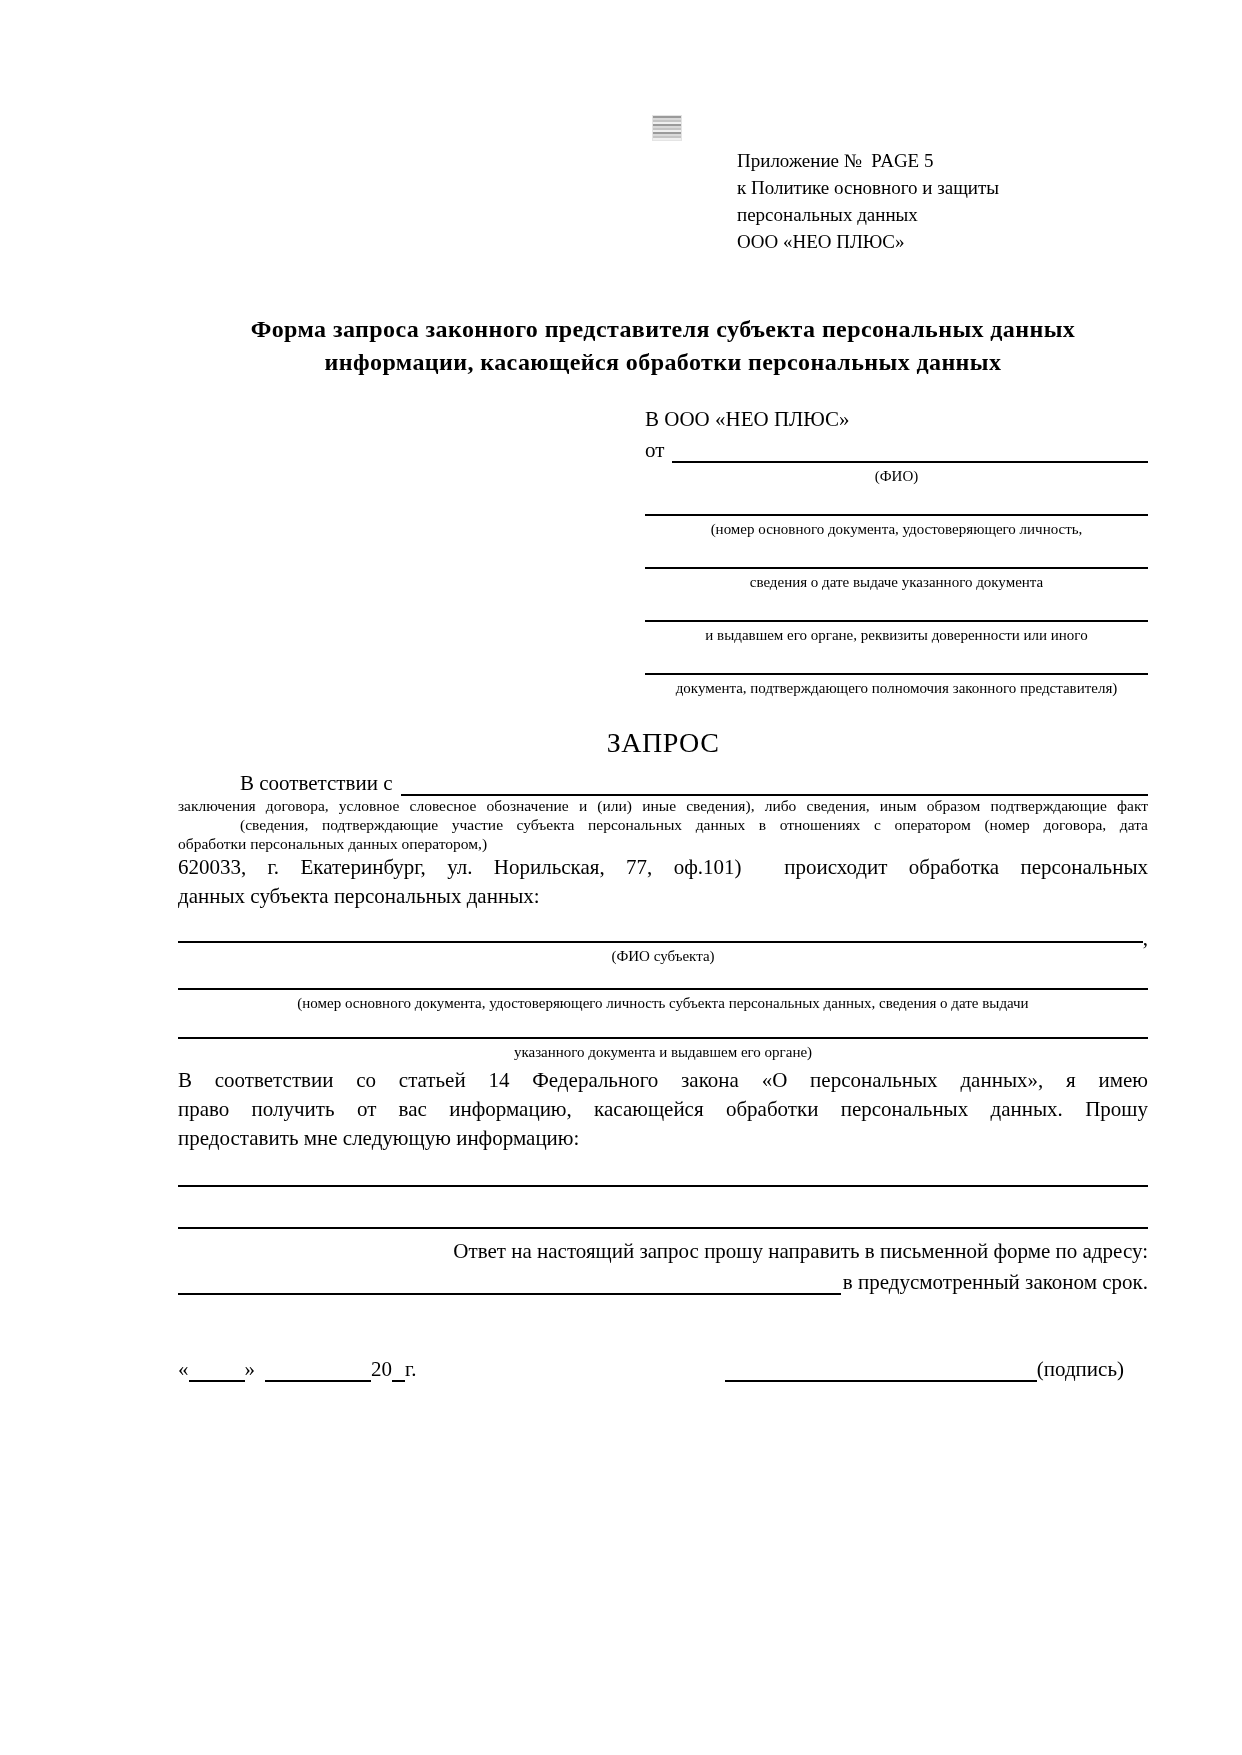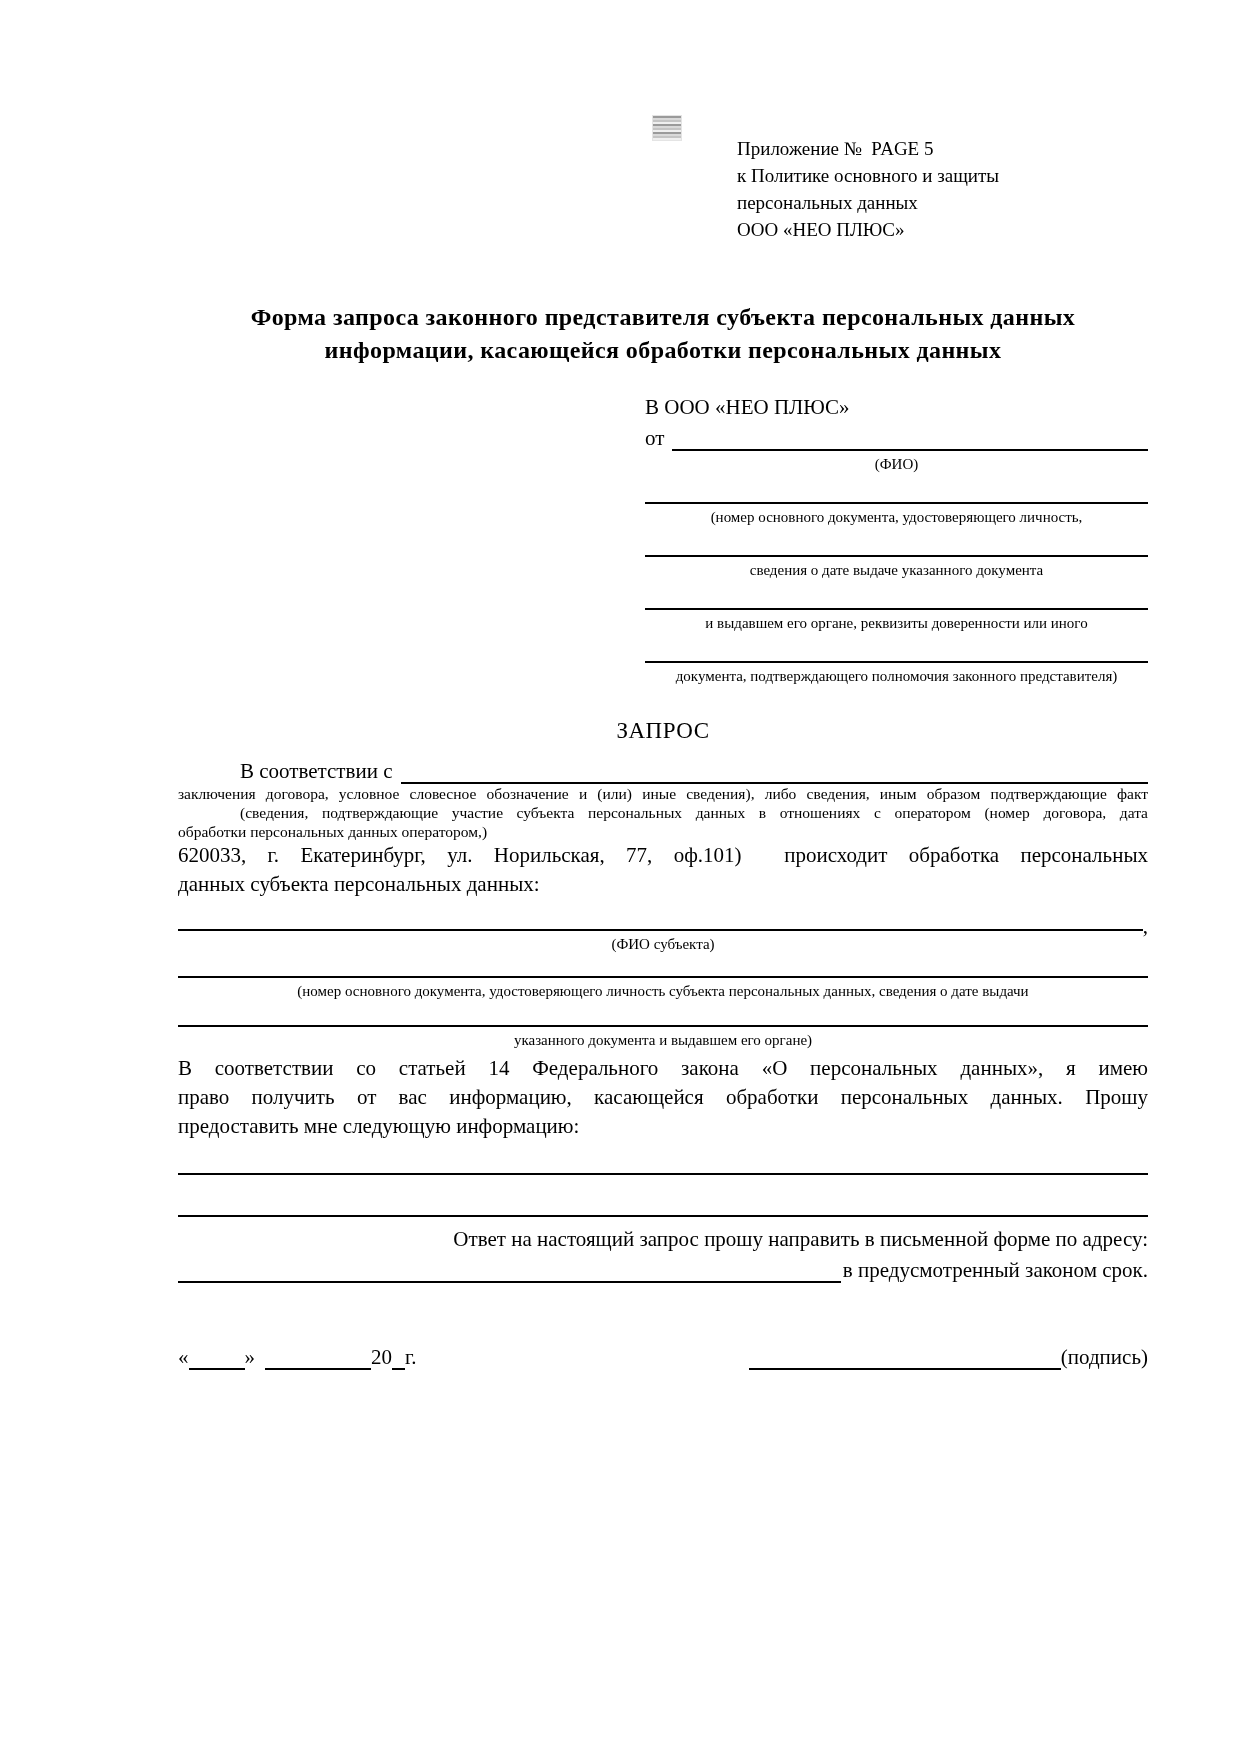--- a/index.html
+++ b/index.html
@@ -4,21 +4,21 @@
 <style>
   html,body{margin:0;padding:0;background:#ffffff;}
   .page{
     position:relative;
     width:1242px;height:1755px;
     background:#ffffff;
     color:#000;
     font-family:"Liberation Serif", serif;
     overflow:hidden;
   }
-  .content{position:absolute;left:178px;top:0;width:970px;}
+  .content{position:absolute;left:178px;top:12px;width:970px;}
 
   
   .artifact{
     position:absolute;left:653px;top:116px;width:28px;height:24px;
     background:repeating-linear-gradient(180deg,#9a9a9a 0 2px,#d9d9d9 2px 4px,#c4c4c4 4px 6px,#efefef 6px 8px);
     outline:1px solid #e4e4e4;
   }
 
   .appendix{margin-left:559px;margin-top:135px;font-size:19px;line-height:27px;}
   .appendix div{white-space:pre-wrap;}
@@ -26,21 +26,21 @@
   .title{margin-top:58px;text-align:center;font-weight:bold;font-size:24px;line-height:33px;letter-spacing:.4px;}
 
   .addressee{margin-left:467px;margin-top:26px;width:503px;font-size:21px;}
   .to-line{line-height:28px;}
   .from-row{display:flex;align-items:flex-end;height:30px;}
   .from-row .lbl{flex:0 0 auto;}
   .fill{flex:1 1 auto;border-bottom:2px solid #000;margin-left:8px;height:26px;}
   .caption{font-size:15px;line-height:20px;text-align:center;padding-top:3px;}
   .blank{height:28px;border-bottom:2px solid #000;}
 
-  .zapros{margin-top:30px;text-align:center;font-size:23px;line-height:30px;letter-spacing:.5px;}
+  .zapros{margin-top:30px;text-align:center;font-size:28px;line-height:30px;letter-spacing:.5px;}
 
   .accordance{display:flex;align-items:flex-end;height:30px;margin-top:8px;font-size:21px;}
   .accordance .indent{flex:0 0 62px;}
   .accordance .lbl{flex:0 0 auto;}
 
   .fineprint{font-size:15.5px;line-height:19px;}
   .fineprint .l1{text-indent:62px;}
   .jline{text-align:justify;text-align-last:justify;white-space:pre-wrap;}
   .plain{text-align:left;white-space:pre-wrap;}
 
@@ -61,21 +61,21 @@
   .reply1{margin-top:8px;font-size:21px;line-height:28px;text-align:right;}
   .reply2{display:flex;align-items:flex-end;height:30px;font-size:21px;}
   .reply2 .fill{margin-left:0;margin-right:2px;}
   .reply2 .txt{flex:0 0 auto;}
 
   .datesig{display:flex;justify-content:space-between;align-items:flex-end;margin-top:62px;font-size:21px;}
   .u{display:inline-block;border-bottom:2px solid #000;height:20px;vertical-align:bottom;}
   .u-day{width:56px;}
   .u-month{width:106px;margin-left:10px;}
   .u-year{width:13px;}
-  .sig-group{display:flex;align-items:flex-end;}
+  .sig-group{display:flex;align-items:flex-end;margin-right:24px;}
   .u-sign{width:312px;height:22px;}
 </style>
 </head>
 <body>
 
 <div class="page">
 
   <div class="artifact"></div>
 
   <div class="content">

